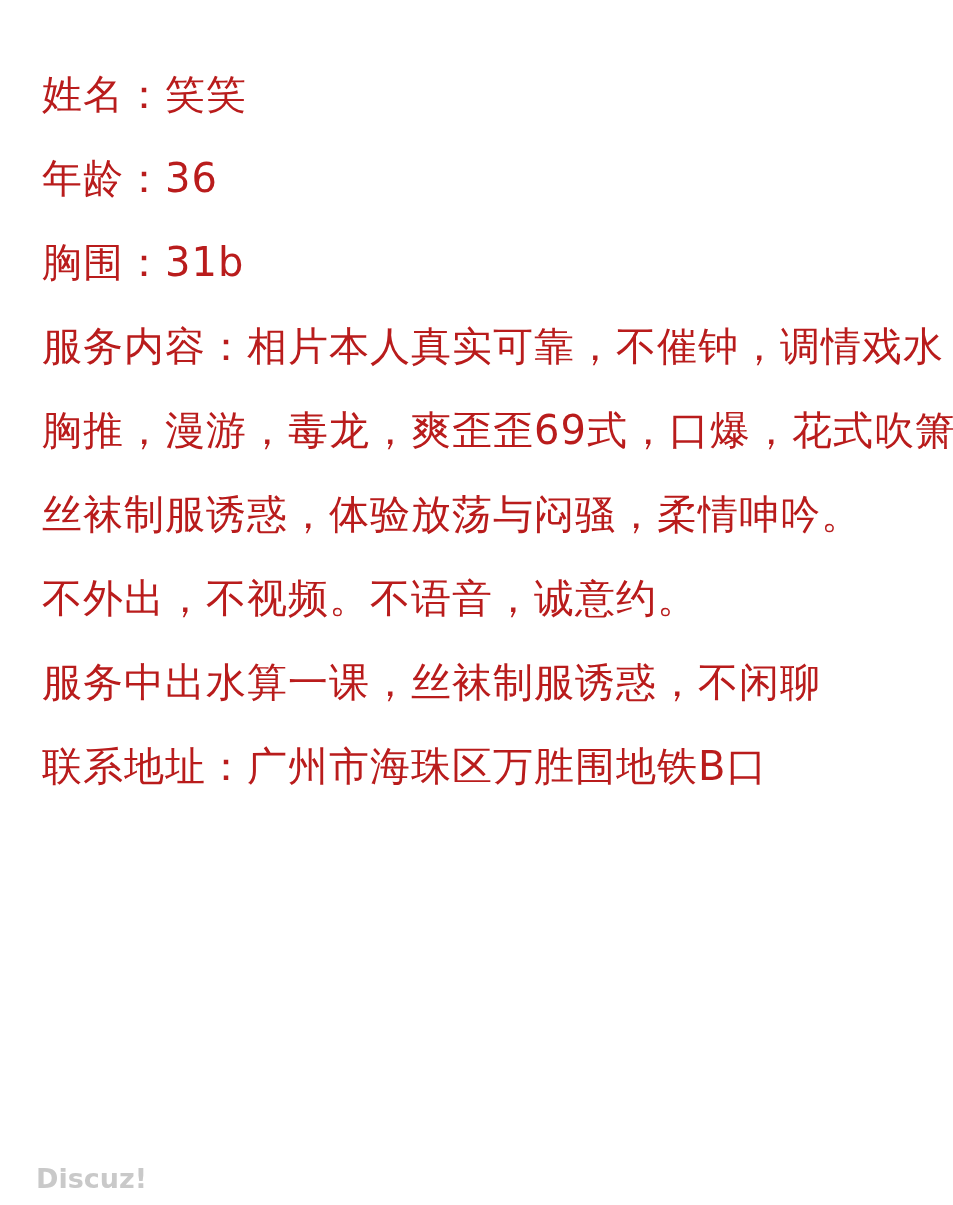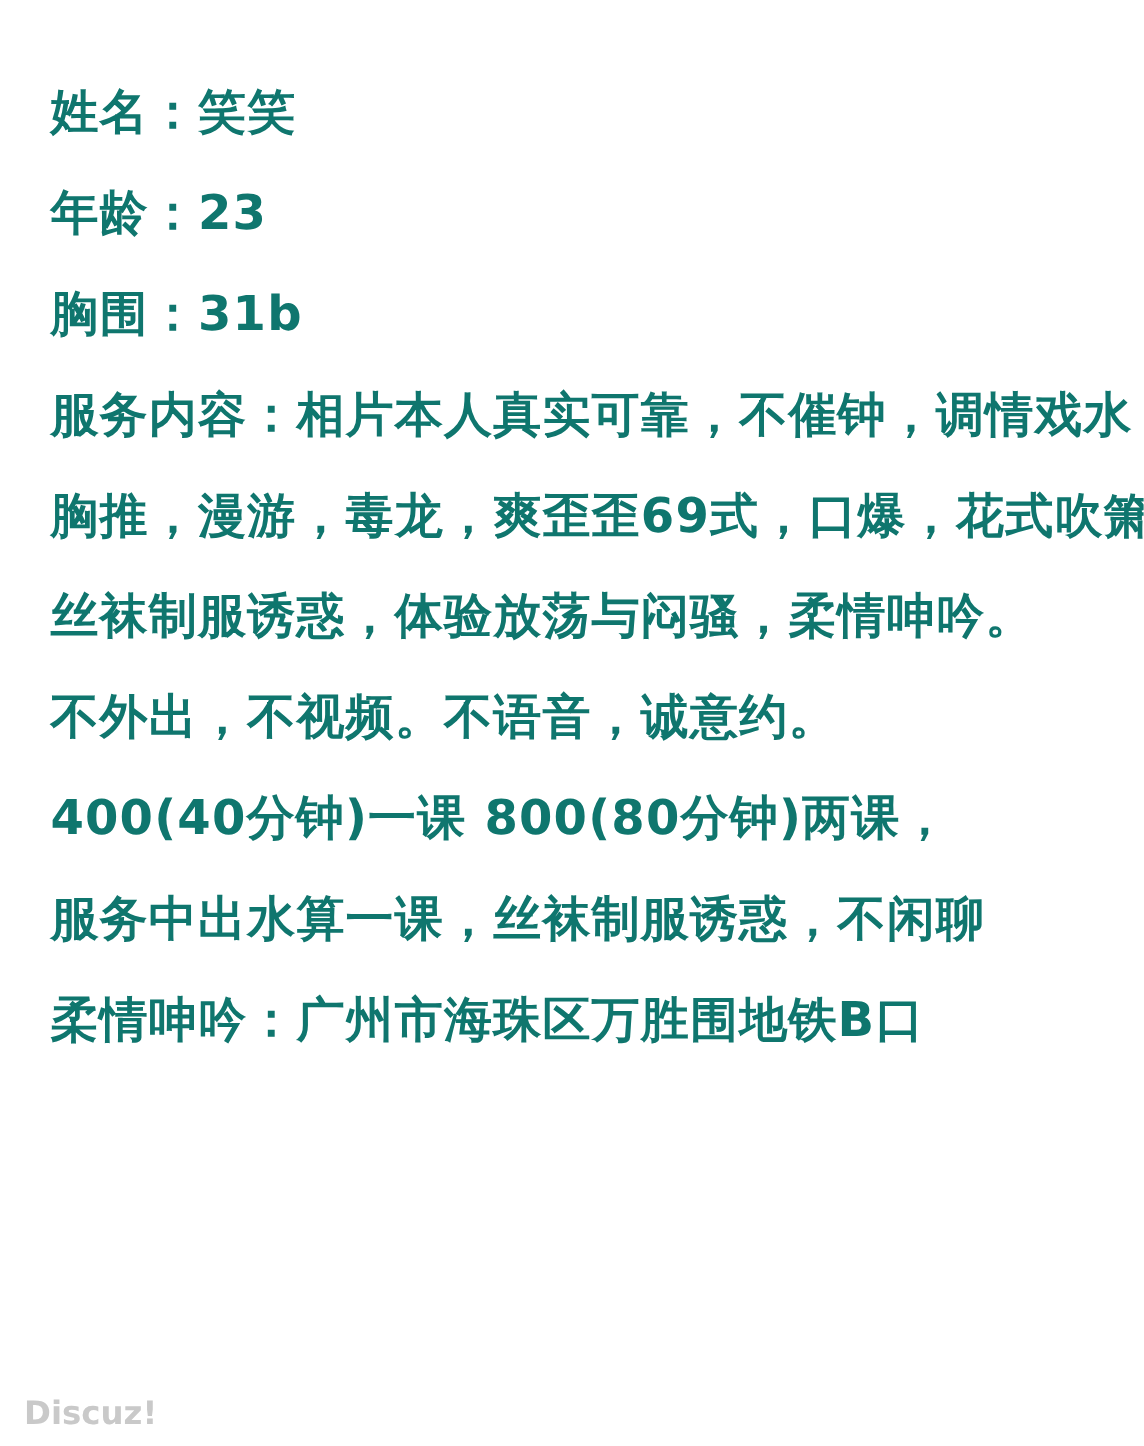--- a/index.html
+++ b/index.html
@@ -22,48 +22,47 @@
     height: 1205px;
     background: #ffffff;
   }
   .content {
     position: absolute;
     left: 42px;
     top: 52px;
     width: 900px;
   }
   .line {
-    color: #0f766e;
+    color: #b91c1c;
     font-size: 40px;
     line-height: 84px;
     letter-spacing: 1px;
     white-space: nowrap;
-    font-weight: 700;
+    font-weight: 400;
   }
   .watermark {
     position: absolute;
-    left: 20px;
+    left: 36px;
     top: 1163px;
     font-size: 27px;
     font-weight: bold;
     color: #c9c9c9;
     letter-spacing: 0px;
     font-family: "DejaVu Sans", "Liberation Sans", sans-serif;
   }
 </style>
 </head>
 <body>
 
 <div class="page">
   <div class="content">
     <div class="line">姓名：笑笑</div>
-    <div class="line">年龄：23</div>
+    <div class="line">年龄：36</div>
     <div class="line">胸围：31b</div>
     <div class="line">服务内容：相片本人真实可靠，不催钟，调情戏水，</div>
     <div class="line">胸推，漫游，毒龙，爽歪歪69式，口爆，花式吹箫，</div>
     <div class="line">丝袜制服诱惑，体验放荡与闷骚，柔情呻吟。</div>
     <div class="line">不外出，不视频。不语音，诚意约。</div>
-    <div class="line">400(40分钟)一课 800(80分钟)两课，</div>
     <div class="line">服务中出水算一课，丝袜制服诱惑，不闲聊</div>
-    <div class="line">柔情呻吟：广州市海珠区万胜围地铁B口</div>
+    <div class="line">联系地址：广州市海珠区万胜围地铁B口</div>
   </div>
   <div class="watermark">Discuz!</div>
 </div>
 
 </body></html>

